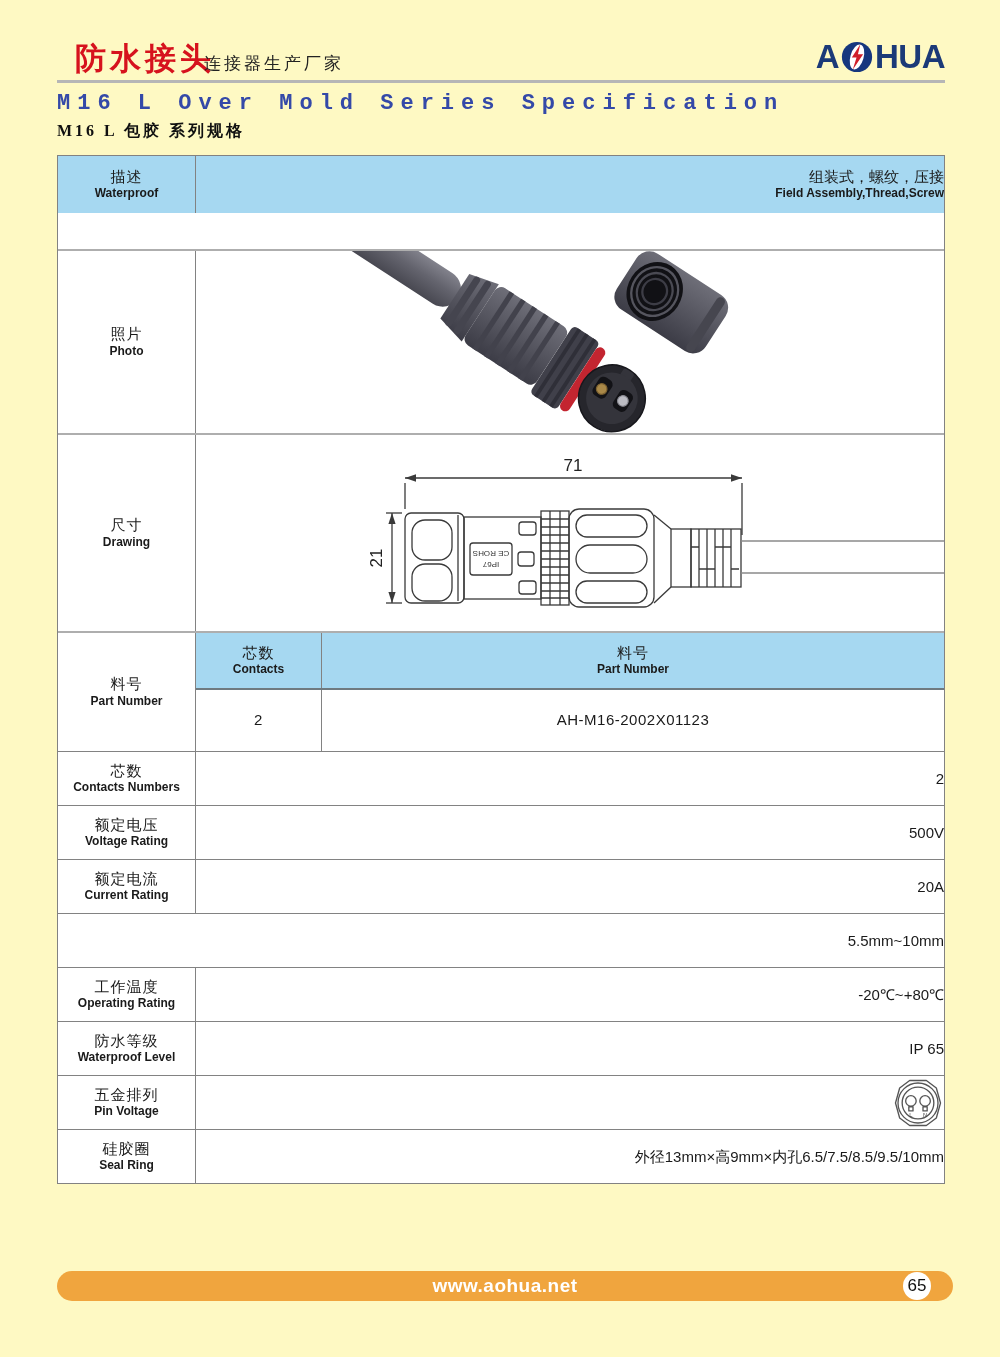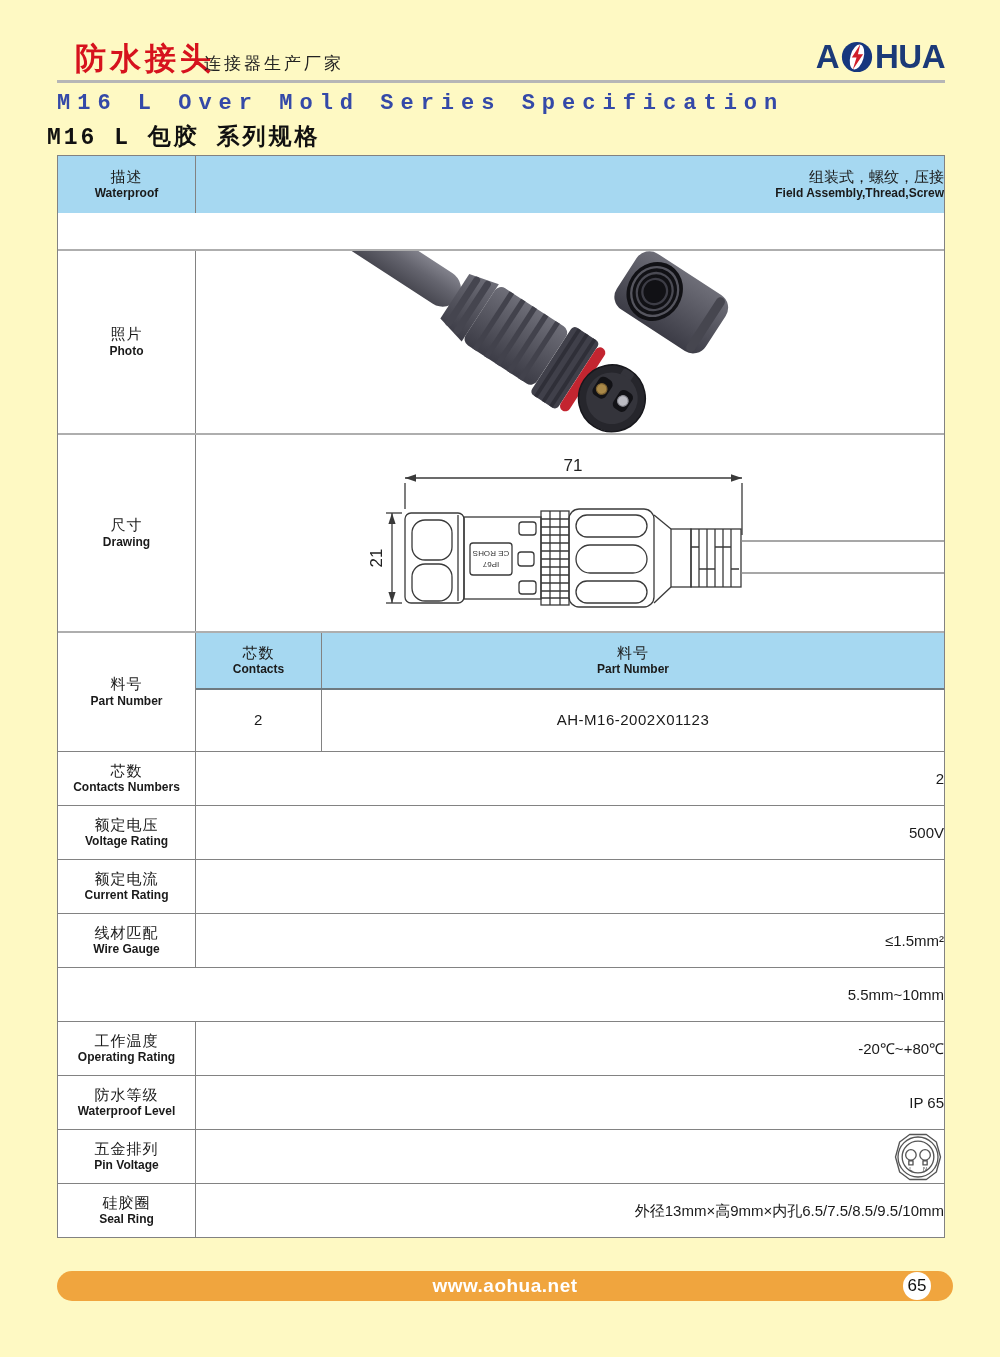--- a/index.html
+++ b/index.html
@@ -25,23 +25,23 @@
     font-size:33px; font-weight:bold; color:var(--logo-navy); letter-spacing:-0.5px;
   }
   .logo svg { margin:0 1px; display:block; }
   .header-divider { position:absolute; left:57px; top:80px; width:888px; height:3px; background:#b6b6b6; }
   .title-en {
     position:absolute; left:57px; top:91px;
     font-family:"Liberation Mono", monospace; font-weight:600;
     font-size:22px; letter-spacing:7px; color:var(--title-blue); white-space:nowrap;
   }
   .title-cn {
-    position:absolute; left:47px; top:121px;
-    font-family:Liberation Mono, monospace; font-weight:600;
-    font-size:23px; letter-spacing:3px; color:#111; white-space:nowrap;
+    position:absolute; left:57px; top:121px;
+    font-family:Liberation Serif, serif; font-weight:600;
+    font-size:16px; letter-spacing:3px; color:#111; white-space:nowrap;
   }
   
   .spec-table {
     position:absolute; left:57px; top:155px; width:888px;
     border:1px solid #828282; background:#fff;
   }
   .row { display:flex; border-top:1px solid #828282; }
   .row:first-child { border-top:none; }
   .row.thick { border-top:2px solid #aeaeae; }
   .h-desc  { height:57px; }
@@ -284,31 +284,25 @@
       <div class="value-cell">
           <div class="value-text">500V</div>
         </div>
     </div>
 
     <div class="row h-spec">
       <div class="label-cell">
         <div class="label-cn">额定电流</div>
         <div class="label-en">Current Rating</div>
       </div>
-    </div>
-
-    <div class="row h-spec">
-      <div class="label-cell">
-        <div class="label-cn">线材匹配</div>
-        <div class="label-en">Wire Gauge</div>
-      </div>
-      <div class="value-cell">
-          <div class="value-text">≤1.5mm²</div>
-        </div>
-    </div>
+      <div class="value-cell">
+          <div class="value-text">20A</div>
+        </div>
+    </div>
+
 
     <div class="row h-spec">
       <div class="value-cell">
           <div class="value-text">5.5mm~10mm</div>
         </div>
     </div>
 
     <div class="row h-spec">
       <div class="label-cell">
         <div class="label-cn">工作温度</div>

